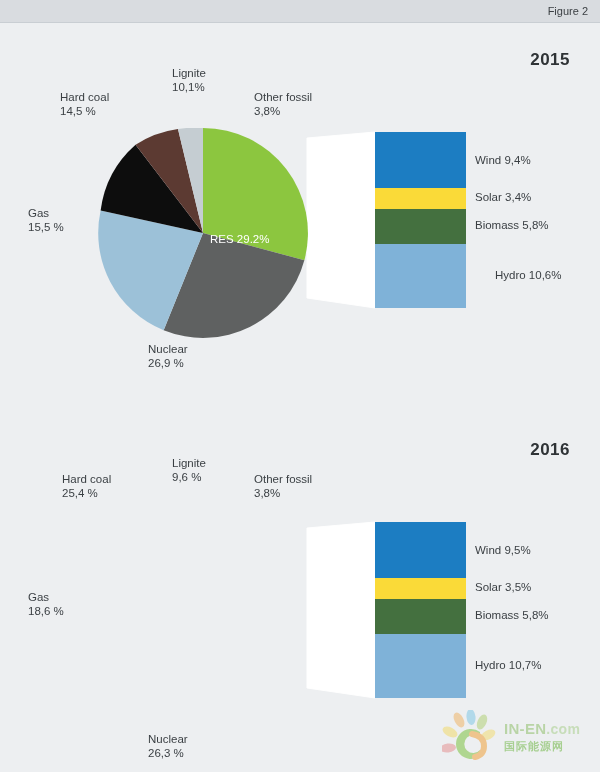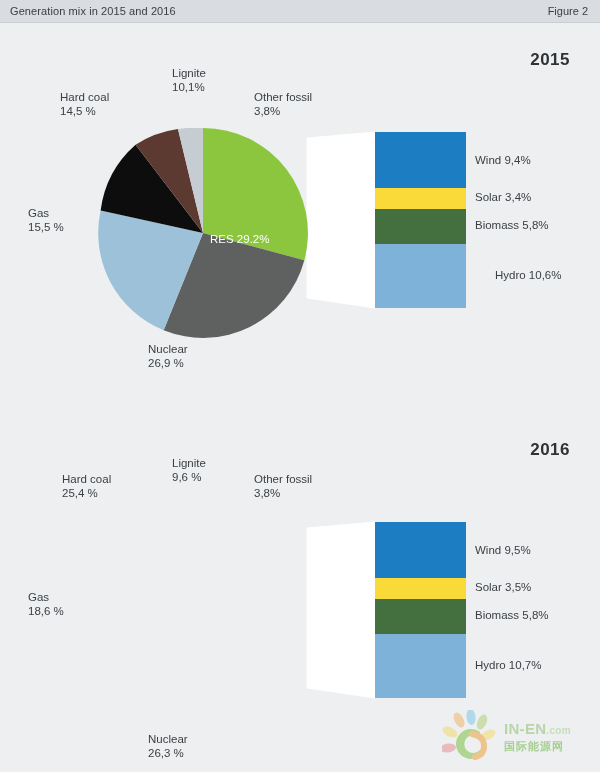--- a/index.html
+++ b/index.html
@@ -138,38 +138,37 @@
   }
   .wm-text {
     position: absolute;
     left: 62px;
     top: 10px;
     font-size: 15px;
     font-weight: bold;
     color: #8fbf6a;
     letter-spacing: .3px;
   }
-  .wm-text .dotcom { font-size: 10px; color: #a9cf8c; }
+  .wm-text .dotcom { font-size: 14px; color: #a9cf8c; }
   .wm-cn {
     position: absolute;
     left: 62px;
     top: 29px;
     font-size: 11px;
     font-weight: bold;
     color: #6fb644;
     letter-spacing: 1px;
   }
 </style>
 </head>
 <body>
 
 <div id="figure-root">
 
   <div class="header-bar">
-    <div class="header-title">Generation mix in 2015 and 2016</div>
     <div class="header-figure">Figure 2</div>
   </div>
 
   <div class="panel panel-2015">
     <div class="year-label">2015</div>
 
     <svg class="callout" viewBox="0 0 225 210">
       <path d="M 52 16 L 120 10 L 120 186 L 52 176 Z" fill="#ffffff" stroke="#ffffff" stroke-width="1"></path>
     </svg>
 

